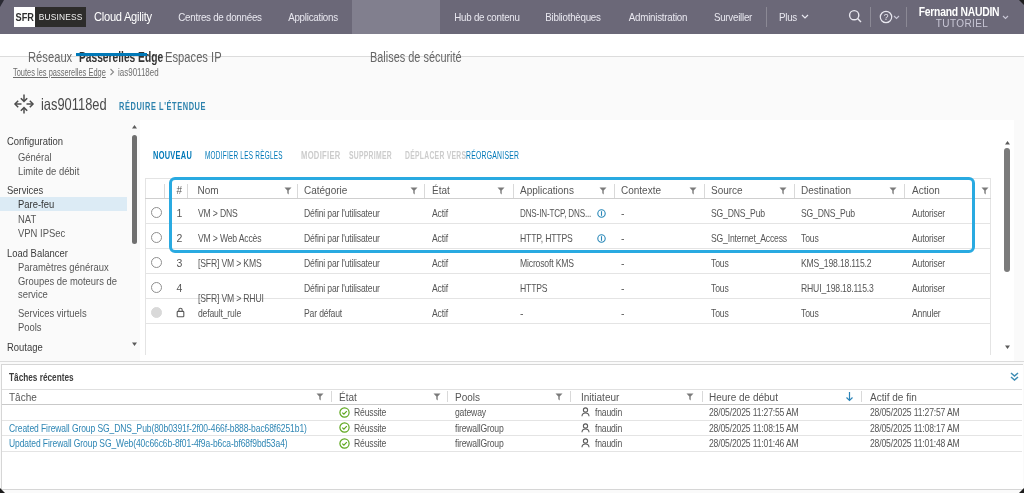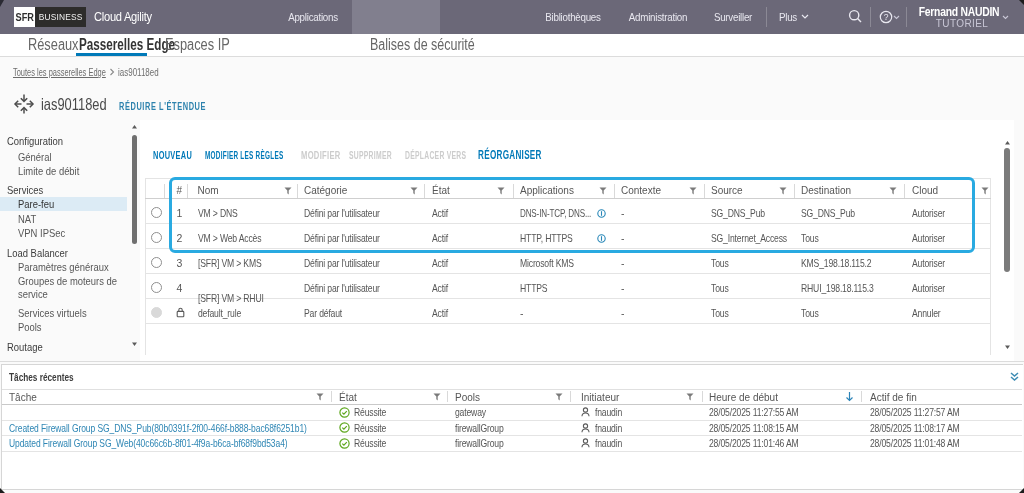--- a/index.html
+++ b/index.html
@@ -5,40 +5,42 @@
 html,body{width:1024px;height:493px;overflow:hidden}
 body{font-family:"Liberation Sans",sans-serif;background:#fafafa;position:relative}
 .abs{position:absolute;white-space:nowrap}
 .sx{transform:scaleX(0.82);transform-origin:left center;display:inline-block}
 
 #topnav{position:absolute;left:0;top:0;width:1024px;height:34px;background:#6b6878}
 .navitem{position:absolute;top:0;height:34px;line-height:34px;font-size:11.5px;letter-spacing:-0.3px;color:#e9e8f0;text-align:center;transform:translateX(-50%)}
 .navsep{position:absolute;top:7px;width:1px;height:20px;background:rgba(255,255,255,0.22)}
 
 #subnav{position:absolute;left:0;top:34px;width:1024px;height:23px;background:#fff;border-bottom:1px solid #dcdcdc}
-.subitem{position:absolute;top:0;height:22px;line-height:22px;font-size:16px;color:#666}
+.subitem{position:absolute;top:12px;height:22px;line-height:22px;font-size:14px;color:#666}
 
 .sbhead{position:absolute;font-size:11.5px;color:#3c3c3c;left:7px;line-height:13px}
 .sbitem{position:absolute;font-size:11.5px;color:#575757;left:18px;line-height:13px}
 
 .hsep{position:absolute;height:1px;background:#e4e4e4}
 .vsep{position:absolute;width:1px;background:#d9d9d9}
 .hcell{position:absolute;font-size:10px;font-weight:500;color:#565656;line-height:11px}
 .cell{position:absolute;font-size:10.5px;color:#565656;letter-spacing:-0.2px;line-height:12px}
 .radio{position:absolute;width:11px;height:11px;border-radius:50%;border:1px solid #8f8f8f;background:#fff}
 .lnk{font-size:10.5px;color:#2e86b4;text-decoration:underline;letter-spacing:-0.1px}
 </style></head>
 <body>
 
 <div id="topnav">
   <div class="abs" style="left:14px;top:6.5px;width:21.2px;height:20.5px;background:#fff;color:#303030;font-weight:700;font-size:10px;text-align:right;line-height:21px;padding-right:1px"><span style="display:inline-block;transform:scaleX(0.92);transform-origin:right center">SFR</span></div>
   <div class="abs" style="left:35.2px;top:6.5px;width:50.8px;height:20.5px;background:#2d2c2b;color:#f2f2f2;font-size:9px;text-align:center;line-height:21px;letter-spacing:0.2px"><span style="display:inline-block;transform:scaleX(0.93)">BUSINESS</span></div>
   <div class="abs" style="left:94px;top:0;height:50px;line-height:34px;font-size:12.5px;letter-spacing:-0.3px;color:#fff"><span style="display:inline-block;transform:scaleX(0.89);transform-origin:left center">Cloud Agility</span></div>
+  <div class="navitem" style="left:220px"><span style="display:inline-block;transform:scaleX(0.85)">Centres de données</span></div>
   <div class="navitem" style="left:313px"><span style="display:inline-block;transform:scaleX(0.85)">Applications</span></div>
   <div class="abs" style="left:352px;top:0;width:88px;height:34px;background:#817f8e"></div>
+  <div class="navitem" style="left:487px"><span style="display:inline-block;transform:scaleX(0.85)">Hub de contenu</span></div>
   <div class="navitem" style="left:573px"><span style="display:inline-block;transform:scaleX(0.85)">Bibliothèques</span></div>
   <div class="navitem" style="left:658px"><span style="display:inline-block;transform:scaleX(0.85)">Administration</span></div>
   <div class="navitem" style="left:733px"><span style="display:inline-block;transform:scaleX(0.85)">Surveiller</span></div>
   <div class="navsep" style="left:766px"></div>
   <div class="navitem" style="left:788px"><span style="display:inline-block;transform:scaleX(0.85)">Plus</span></div>
   <svg class="abs" style="left:801px;top:14px" width="8" height="6" viewBox="0 0 8 6">
       <path d="M1 1l3 3 3-3" fill="none" stroke="#e9e8f0" stroke-width="1.2"></path>
     </svg>
   <svg class="abs" style="left:848px;top:9px" width="15" height="15" viewBox="0 0 15 15">
       <circle cx="6.2" cy="6.2" r="4.6" fill="none" stroke="#e9e8f0" stroke-width="1.4"></circle>
@@ -108,25 +110,25 @@
     </svg>
   <div class="abs" style="left:131.5px;top:15px;width:5px;height:109px;background:#6f6f6f;border-radius:2.5px"></div>
   <svg class="abs" style="left:131px;top:221px" width="7" height="6" viewBox="0 0 7 6">
       <path d="M3.5 5L1 1.5h5z" fill="#5a5a5a"></path>
     </svg>
 </div>
 
 <div id="mainpanel" class="abs" style="left:140px;top:120px;width:874px;height:241px;background:#fff">
 
   <div class="abs" style="left:13px;top:30px;font-size:10px;font-weight:600;letter-spacing:0.4px;color:#0079b8;line-height:11px"><span class="sx" style="transform:scaleX(0.74)">NOUVEAU</span></div>
-  <div class="abs" style="left:65px;top:30px;font-size:10px;font-weight:700;letter-spacing:0.4px;color:#0079b8;line-height:11px"><span class="sx" style="transform:scaleX(0.64)">MODIFIER LES RÈGLES</span></div>
+  <div class="abs" style="left:65px;top:30px;font-size:10px;font-weight:400;letter-spacing:0.4px;color:#0079b8;line-height:11px"><span class="sx" style="transform:scaleX(0.64)">MODIFIER LES RÈGLES</span></div>
   <div class="abs" style="left:161px;top:30px;font-size:10px;font-weight:600;letter-spacing:0.4px;color:#ccc;line-height:11px"><span class="sx" style="transform:scaleX(0.76)">MODIFIER</span></div>
   <div class="abs" style="left:209px;top:30px;font-size:10px;font-weight:600;letter-spacing:0.4px;color:#ccc;line-height:11px"><span class="sx" style="transform:scaleX(0.68)">SUPPRIMER</span></div>
   <div class="abs" style="left:265px;top:30px;font-size:10px;font-weight:700;letter-spacing:0.4px;color:#ccc;line-height:11px"><span class="sx" style="transform:scaleX(0.68)">DÉPLACER VERS</span></div>
-  <div class="abs" style="left:338px;top:30px;font-size:12px;font-weight:700;letter-spacing:0.4px;color:#0079b8;line-height:11px"><span class="sx" style="transform:scaleX(0.68)">RÉORGANISER</span></div>
+  <div class="abs" style="left:326px;top:30px;font-size:10px;font-weight:400;letter-spacing:0.4px;color:#0079b8;line-height:11px"><span class="sx" style="transform:scaleX(0.68)">RÉORGANISER</span></div>
 
   <div class="abs" style="left:5px;top:58px;width:845.6px;height:177px;border-left:1px solid #e4e4e4;border-right:1px solid #e4e4e4;border-top:1px solid #e4e4e4"></div>
   <div class="hsep" style="left:5px;top:78px;width:845.6px;background:#cfcfcf"></div>
   <div class="hsep" style="left:5px;top:103px;width:845.6px"></div>
   <div class="hsep" style="left:5px;top:128px;width:845.6px"></div>
   <div class="hsep" style="left:5px;top:153px;width:845.6px"></div>
   <div class="hsep" style="left:5px;top:178px;width:845.6px"></div>
   <div class="hsep" style="left:5px;top:203px;width:845.6px"></div>
 
   <div class="vsep" style="left:24px;top:64px;height:14px"></div>
@@ -139,21 +141,21 @@
   <div class="vsep" style="left:653.7px;top:64px;height:14px"></div>
   <div class="vsep" style="left:763.9px;top:64px;height:14px"></div>
   <div class="hcell" style="left:36.5px;top:64.5px">#</div>
   <div class="hcell" style="left:57.5px;top:64.5px">Nom</div>
   <div class="hcell" style="left:164px;top:64.5px">Catégorie</div>
   <div class="hcell" style="left:292px;top:64.5px">État</div>
   <div class="hcell" style="left:380px;top:64.5px">Applications</div>
   <div class="hcell" style="left:481px;top:64.5px">Contexte</div>
   <div class="hcell" style="left:571px;top:64.5px">Source</div>
   <div class="hcell" style="left:661px;top:64.5px">Destination</div>
-  <div class="hcell" style="left:772px;top:64.5px">Cloud</div>
+  <div class="hcell" style="left:772px;top:64.5px">Action</div>
   <svg class="abs fun" style="left:144px;top:66.5px" width="8" height="8" viewBox="0 0 8 8">
       <path d="M0.5 0.5h7L4.7 3.6v3.9L3.3 6.2V3.6z" fill="#7a7a7a"></path>
     </svg>
   <svg class="abs fun" style="left:269.5px;top:66.5px" width="8" height="8" viewBox="0 0 8 8">
       <path d="M0.5 0.5h7L4.7 3.6v3.9L3.3 6.2V3.6z" fill="#7a7a7a"></path>
     </svg>
   <svg class="abs fun" style="left:357px;top:66.5px" width="8" height="8" viewBox="0 0 8 8">
       <path d="M0.5 0.5h7L4.7 3.6v3.9L3.3 6.2V3.6z" fill="#7a7a7a"></path>
     </svg>
   <svg class="abs fun" style="left:458.5px;top:66.5px" width="8" height="8" viewBox="0 0 8 8">

